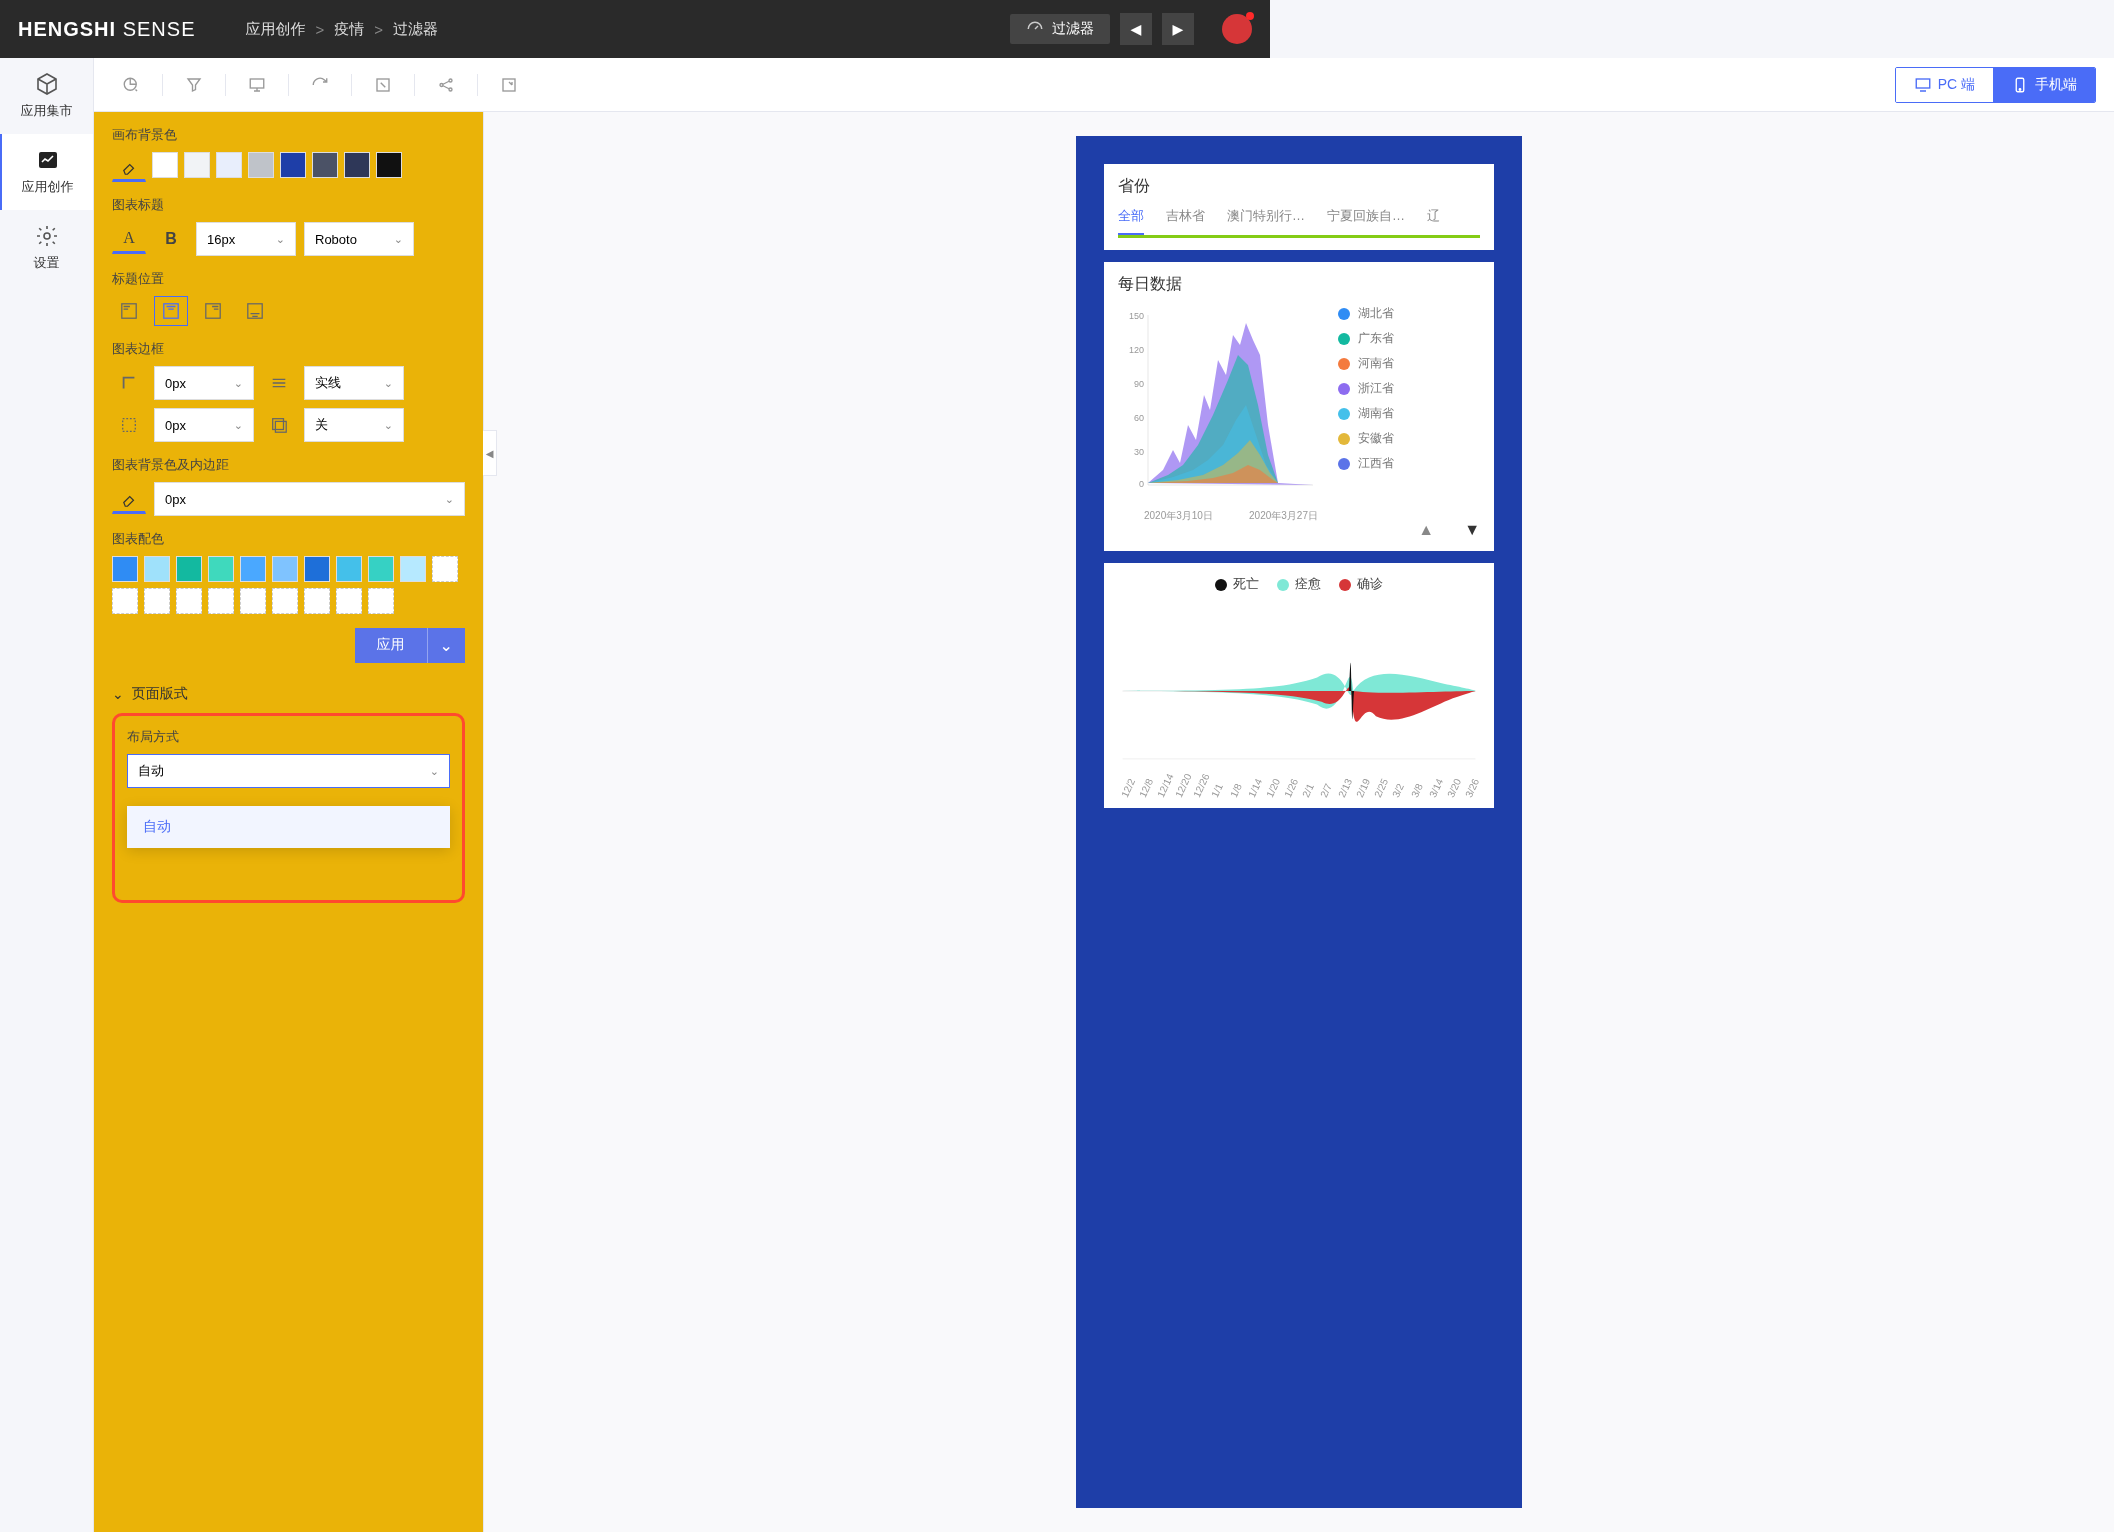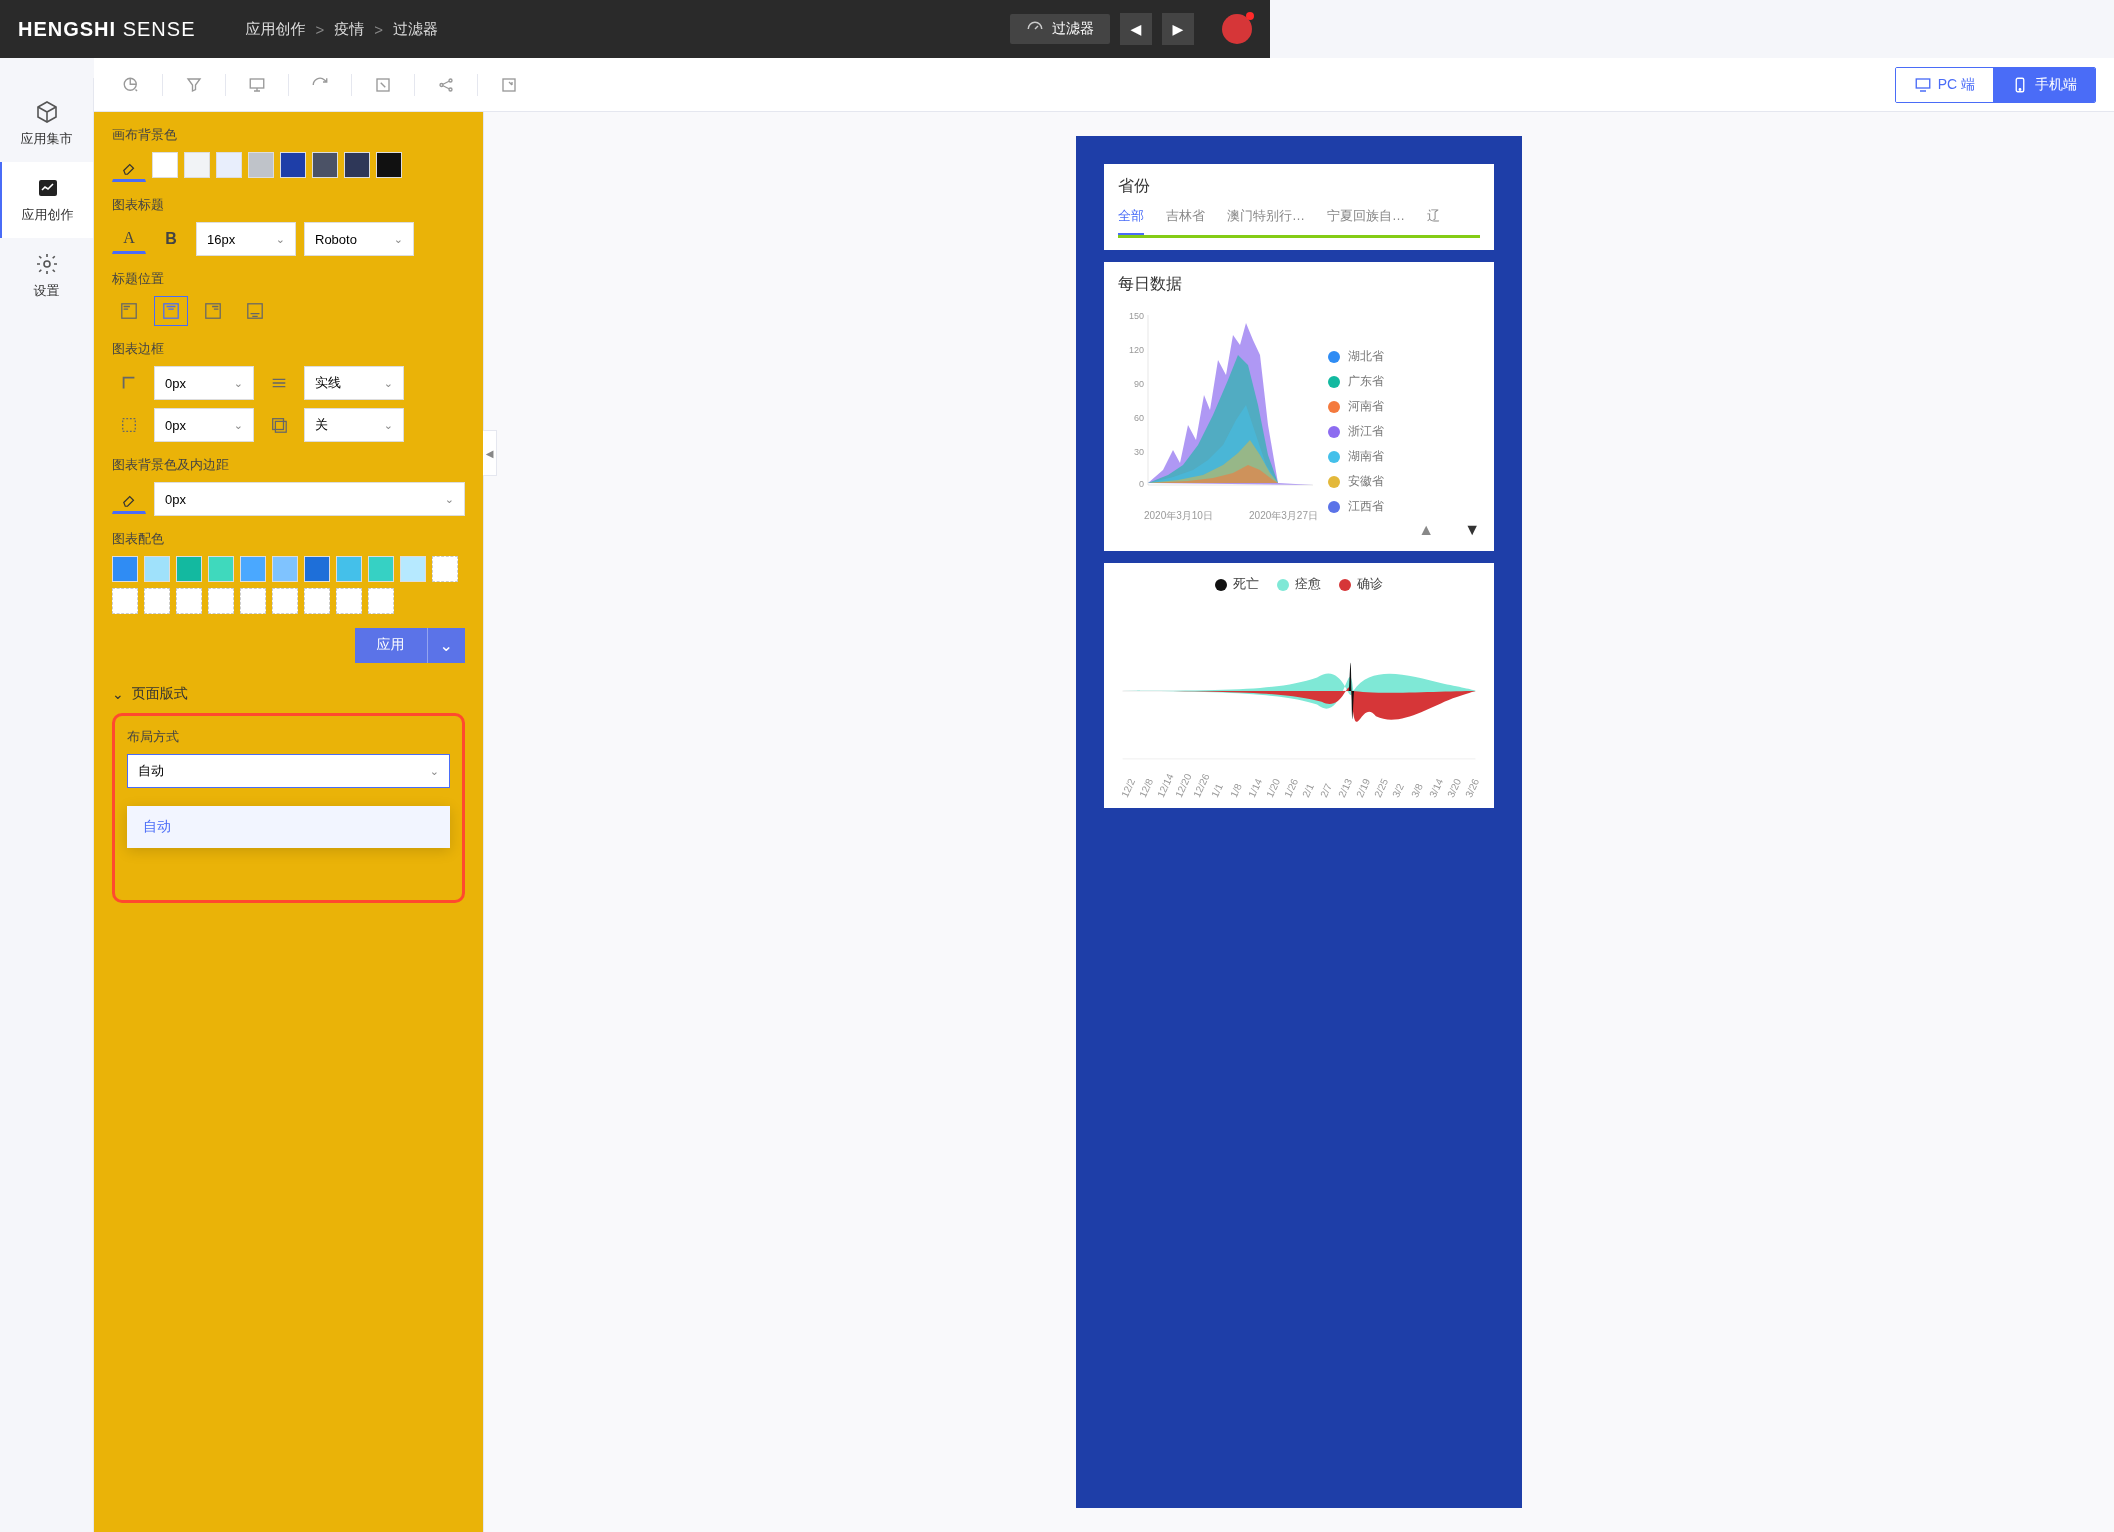--- a/index.html
+++ b/index.html
@@ -11,21 +11,21 @@
 .brand b { font-weight: 700; }
 .breadcrumb { margin-left: 50px; font-size: 15px; color: #ddd; display: flex; gap: 10px; align-items: center; }
 .breadcrumb span.sep { color: #888; }
 .top-right { margin-left: auto; display: flex; gap: 10px; align-items: center; }
 .filter-pill { background: #444; padding: 6px 16px; border-radius: 2px; display: inline-flex; gap: 8px; align-items: center; font-size: 14px; }
 .nav-arrow { width: 32px; height: 32px; background: #444; display: inline-flex; align-items: center; justify-content: center; font-size: 14px; }
 .avatar { width: 30px; height: 30px; border-radius: 50%; background: #d63638; margin-left: 18px; position:relative; }
 .avatar::after { content:""; position:absolute; top:-2px; right:-2px; width:8px; height:8px; background:#ff2a2a; border-radius:50%; }
 
 
-.left-rail { position: absolute; top: 58px; left: 0; width: 94px; bottom: 0; background: #f5f6fa; border-right: 1px solid #e5e7ef; padding-top: 8px; margin-top: 20px; }
+.left-rail { position: absolute; top: 58px; left: 0; width: 94px; bottom: 0; background: #f5f6fa; border-right: 1px solid #e5e7ef; padding-top: 0; }
 .rail-item { display: flex; flex-direction: column; align-items: center; gap: 6px; padding: 14px 0; cursor: pointer; font-size: 13px; color: #333; }
 .rail-item.active { background: #fff; border-left: 2px solid #4a6cf7; }
 .rail-icon { width: 24px; height: 24px; display: inline-flex; align-items:center; justify-content:center; }
 
 
 .toolbar { position: absolute; top: 58px; left: 94px; right: 0; height: 54px; background: #fff; border-bottom: 1px solid #e5e7ef; display: flex; align-items: center; padding: 0 18px; gap: 6px; }
 .tool-btn { width: 38px; height: 38px; display: inline-flex; align-items: center; justify-content: center; color: #888; cursor: pointer; }
 .tool-div { width: 1px; height: 22px; background: #e5e7ef; margin: 0 6px; }
 .device-toggle { margin-left: auto; display: flex; border: 1px solid #4a6cf7; border-radius: 2px; overflow: hidden; }
 .device-btn { padding: 8px 18px; font-size: 14px; display: inline-flex; gap: 6px; align-items: center; cursor:pointer; }
@@ -69,21 +69,21 @@
 .dropdown-opt.sel { color:#4a6cf7; background:#f2f5ff; }
 
 
 .phone { width: 446px; background: #1e3ea8; padding: 28px; display: flex; flex-direction: column; gap: 12px; }
 .card { background: #fff; padding: 12px 14px; }
 .card-title { font-size: 16px; color: #333; margin-bottom: 10px; }
 .tabs { display:flex; gap: 22px; font-size: 13px; border-bottom:3px solid #84cc16; }
 .tab-i { padding-bottom: 8px; color:#888; cursor:pointer; white-space:nowrap; }
 .tab-i.active { color:#4a6cf7; border-bottom:2px solid #4a6cf7; }
 
-.mini-chart { display:flex; gap:10px;align-items:flex-end; }
+.mini-chart { display:flex; gap:20px; }
 .mini-plot { position:relative; width: 200px; height: 210px; }
 .legend { display:flex; flex-direction:column; gap:8px; font-size:12px; color:#777; }
 .leg-item { display:flex; gap:8px; align-items:center; }
 .leg-dot { width:12px; height:12px; border-radius:50%; }
 .tri-nav { display:flex; gap:30px; justify-content:flex-end; margin-top:6px; color:#888; }
 
 .leg-row { display:flex; gap:18px; justify-content:center; font-size:13px; color:#444; margin-bottom:8px;}
 .leg-row .d { width:12px; height:12px; border-radius:50%; display:inline-block; margin-right:6px; vertical-align:middle;}
 .x-ticks-wrap { display:flex; justify-content:space-between; font-size:10px; color:#999; padding: 0 2px; }
 .x-ticks-wrap span { transform: rotate(-65deg); display:inline-block; width:14px; }

